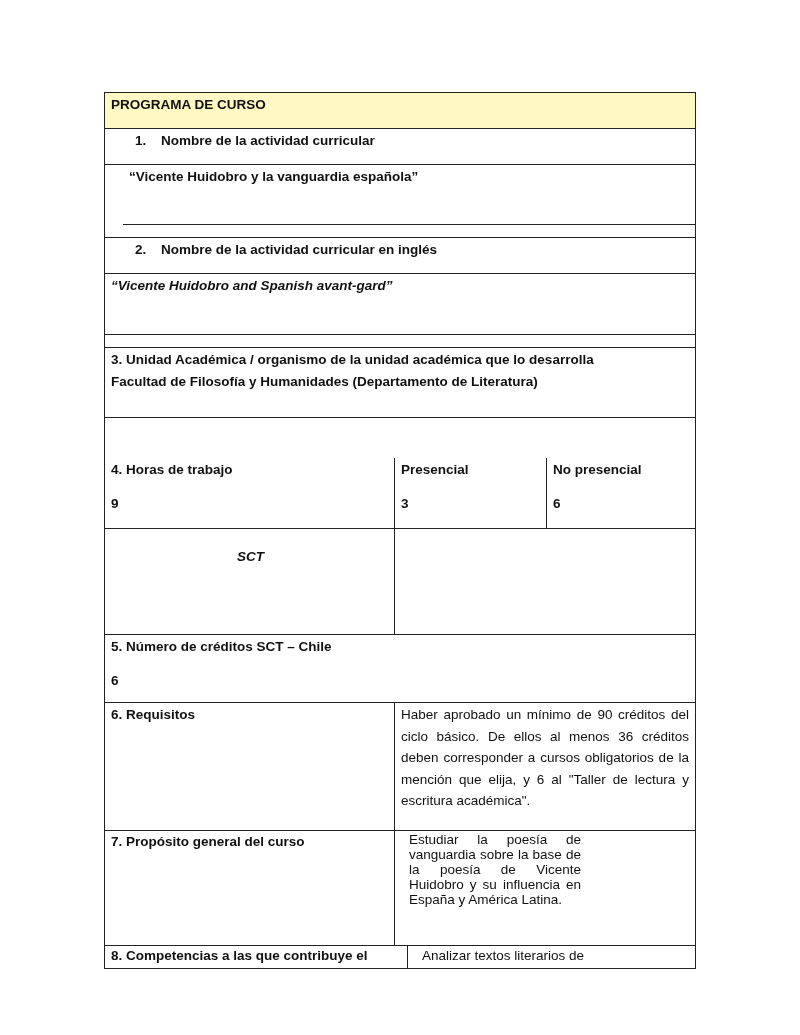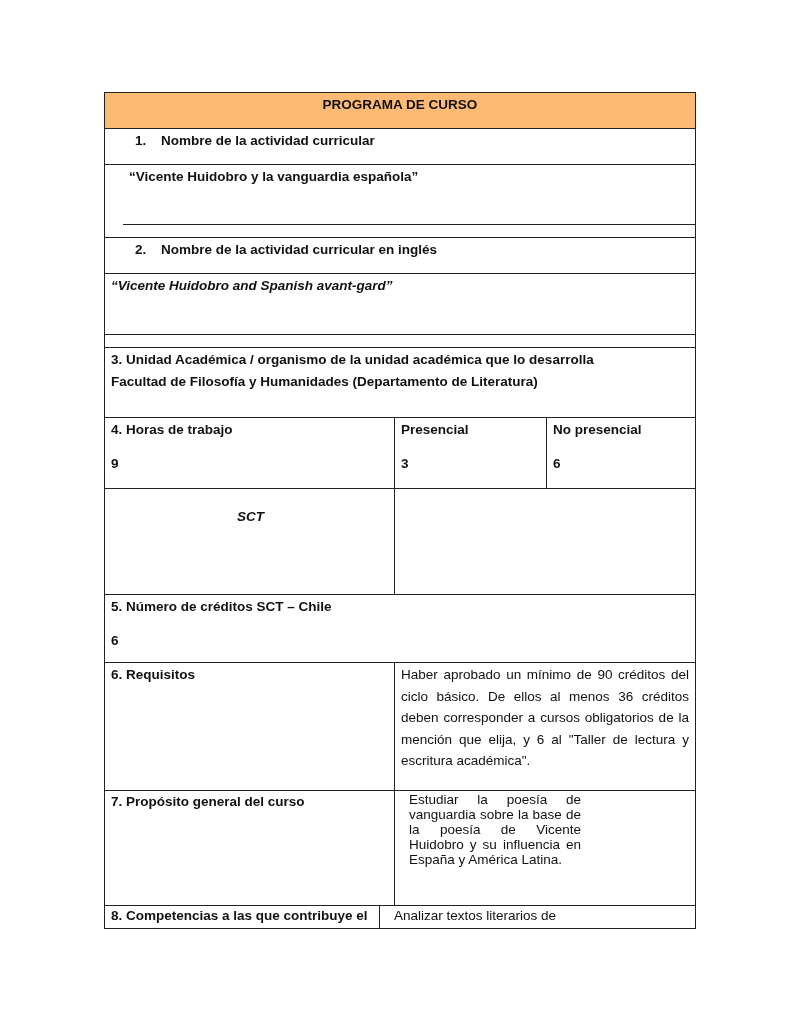--- a/index.html
+++ b/index.html
@@ -4,21 +4,21 @@
 <style>
   html, body { margin: 0; padding: 0; background: #ffffff; }
   body { width: 800px; height: 1035px; position: relative; font-family: "Liberation Sans", sans-serif; color: #111; }
   .page { position: absolute; left: 0; top: 0; width: 800px; height: 1035px; background: #fff; }
   .tbl { position: absolute; left: 104px; top: 92px; width: 592px; border: 1.5px solid #222; box-sizing: border-box; }
   .row { position: relative; border-bottom: 1.2px solid #222; box-sizing: border-box; }
   .row:last-child { border-bottom: none; }
   .cell { position: absolute; top: 0; bottom: 0; box-sizing: border-box; padding: 4px 6px; font-size: 13.5px; line-height: 18px; }
   .b { font-weight: bold; }
   .i { font-style: italic; }
-  .hdr { background: #fdba74; text-align: center; font-weight: bold; }
+  .hdr { background: #fef9c3; text-align: left; font-weight: bold; }
   .vl { border-left: 1.2px solid #222; }
   .just { text-align: justify; text-align-last: left; line-height: 21.5px; }
   .num { display: inline-block; width: 26px; }
 </style>
 </head>
 <body>
 
 <div class="page">
   <div class="tbl">
 
@@ -50,21 +50,21 @@
 
     <div class="row" style="height:13px;"></div>
 
     <div class="row" style="height:70px;">
       <div class="cell b" style="left:0;right:0;padding-top:3px;">
         <div>3. Unidad Académica / organismo de la unidad académica que lo desarrolla</div>
         <div style="margin-top:4px;">Facultad de Filosofía y Humanidades (Departamento de Literatura)</div>
       </div>
     </div>
 
-    <div class="row" style="height:71px;">
+    <div class="row" style="height:71px;margin-top:40px;">
       <div class="cell b" style="left:0;width:289px;padding-top:3px;">
         <div>4. Horas de trabajo</div>
         <div style="margin-top:16px;">9</div>
       </div>
       <div class="cell b vl" style="left:289px;width:152px;padding-top:3px;">
         <div>Presencial</div>
         <div style="margin-top:16px;">3</div>
       </div>
       <div class="cell b vl" style="left:441px;right:4px;padding-top:3px;">
         <div>No presencial</div>
@@ -93,17 +93,17 @@
 
     <div class="row" style="height:115px;">
       <div class="cell b" style="left:0;width:289px;padding-top:2px;">7. Propósito general del curso</div>
       <div class="cell vl" style="left:289px;right:0;padding-top:1px;padding-left:14px;">
         <div class="just" style="width:172px;line-height:15px;">Estudiar la poesía de vanguardia sobre la base de la poesía de Vicente Huidobro y su influencia en España y América Latina.</div>
       </div>
     </div>
 
     <div class="row" style="height:22px;">
       <div class="cell b" style="left:0;width:289px;padding-top:1px;white-space:nowrap;">8. Competencias a las que contribuye el</div>
-      <div class="cell vl" style="left:274px;right:0;padding-top:1px;padding-left:14px;white-space:nowrap;">Analizar textos literarios de</div>
+      <div class="cell vl" style="left:302px;right:0;padding-top:1px;padding-left:14px;white-space:nowrap;">Analizar textos literarios de</div>
     </div>
 
   </div>
 </div>
 
 </body></html>

